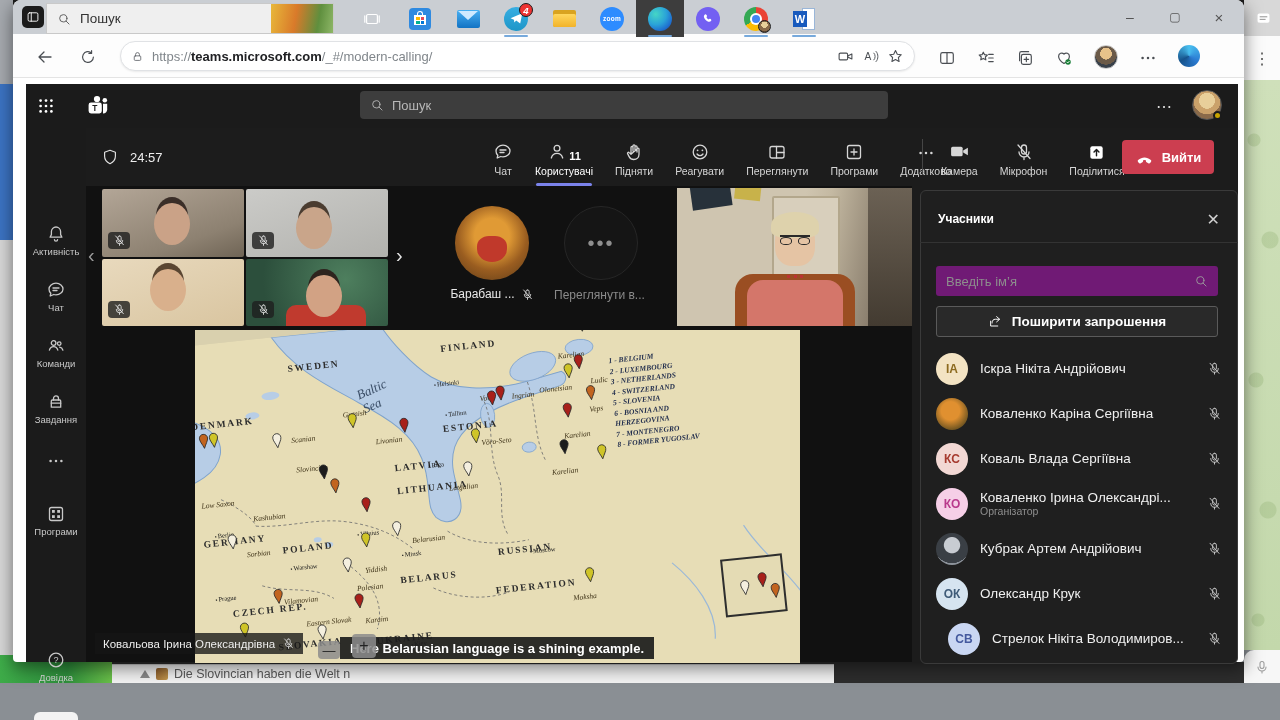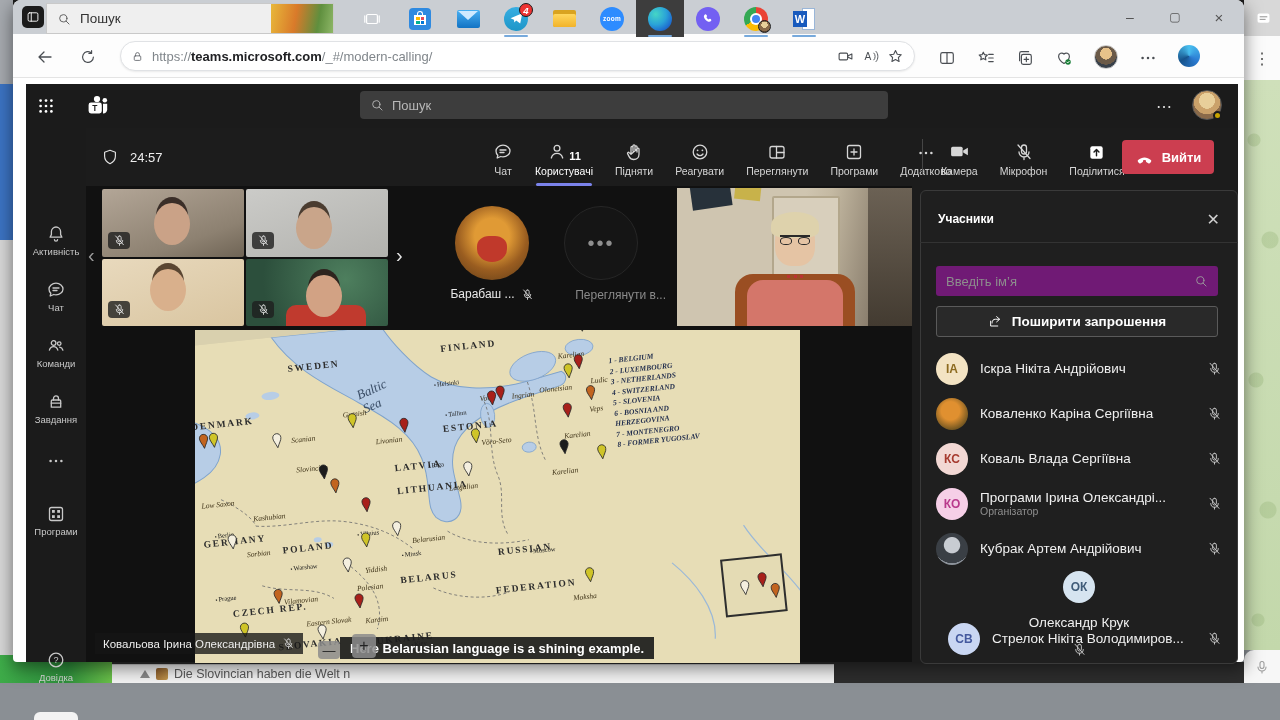--- a/index.html
+++ b/index.html
@@ -93,21 +93,21 @@
 .vtile .head{position:absolute;border-radius:50%}
 .micbadge{position:absolute;left:6px;bottom:8px;width:22px;height:17px;background:rgba(30,30,30,.8);border-radius:4px;display:flex;align-items:center;justify-content:center;color:#eee}
 .t1{background:linear-gradient(160deg,#b3a697,#8d8171 70%,#6f6455)}
 .t2{background:linear-gradient(160deg,#cbcbc8,#b2b2ae)}
 .t3{background:linear-gradient(160deg,#e8d9bd,#d9c5a0)}
 .t4{background:radial-gradient(circle at 70% 30%,#4e7f5e,#2c4f3c 75%)}
 #av-barabash{left:455px;top:206px;width:74px;height:74px;border-radius:50%;background:radial-gradient(circle at 50% 40%,#e09a35 30%,#9a5d20 60%,#5a3a18);overflow:hidden}
 #av-barabash:after{content:"";position:absolute;left:22px;top:30px;width:30px;height:26px;background:#c0392b;border-radius:40% 40% 50% 50%}
 #barabash-row{left:432px;top:287px;width:120px;display:flex;align-items:center;justify-content:center;gap:6px;color:#e8e8e8;font-size:12px}
 #ov-circle{left:564px;top:206px;width:74px;height:74px;border-radius:50%;background:#151515;border:1px solid #262626;display:flex;align-items:center;justify-content:center;color:#8f8f8f;font-size:20px;letter-spacing:2px}
-#ov-label{left:554px;top:288px;width:112px;text-align:right;color:#8a8a8a;font-size:12px;white-space:nowrap}
+#ov-label{left:554px;top:288px;width:112px;text-align:left;color:#8a8a8a;font-size:12px;white-space:nowrap}
 #bigvid{left:677px;top:188px;width:235px;height:138px;background:linear-gradient(100deg,#cfc5b0 0 50%,#c4b9a2 60%,#8d8170 82%,#4f463a);overflow:hidden}
 #bv-door{position:absolute;left:95px;top:8px;width:68px;height:130px;background:#d8cfbc;border:2px solid #b3a78c;border-radius:2px}
 #bv-art1{position:absolute;left:14px;top:-6px;width:40px;height:26px;background:#27313a;transform:rotate(-8deg)}
 #bv-art2{position:absolute;left:58px;top:-8px;width:26px;height:20px;background:#c8b24a;transform:rotate(6deg)}
 #bv-chair{position:absolute;left:58px;top:86px;width:120px;height:60px;background:#9a4e22;border-radius:18px 18px 0 0}
 #bv-body{position:absolute;left:70px;top:92px;width:96px;height:50px;background:#d4766a;border-radius:16px 16px 0 0}
 #bv-head{position:absolute;left:98px;top:32px;width:40px;height:46px;background:#e5c4a4;border-radius:45% 45% 40% 40%}
 #bv-hair{position:absolute;left:94px;top:24px;width:48px;height:26px;background:#ded2ac;border-radius:50% 50% 30% 30%}
 #bv-glass{position:absolute;left:103px;top:47px;width:30px;height:8px;border-top:2px solid #2a2a2a;display:flex;justify-content:space-between}
 #bv-glass i{width:12px;height:8px;border:1.5px solid #2a2a2a;border-radius:45%}
@@ -789,21 +789,21 @@
           <svg width="15" height="15" viewBox="0 0 20 20" fill="none" stroke="currentColor" stroke-width="1.3" stroke-linecap="round" stroke-linejoin="round">
             <rect x="7.5" y="3" width="5" height="9" rx="2.5"></rect>
             <path d="M5 10a5 5 0 0 0 10 0M10 15v2.5"></path>
             <line x1="4" y1="3" x2="16" y2="16.5"></line>
           </svg>
         </span>
       </div>
       <div class="prow" style="top: 137px;">
         <span class="pav" style="background: rgb(246, 207, 231); color: rgb(185, 58, 140);">КО</span>
         <span class="pname">
-          <div class="n">Програми Ірина Олександрі...</div>
+          <div class="n">Коваленко Ірина Олександрі...</div>
           <div class="r">Організатор</div>
         </span>
         <span class="pmic ico">
           <svg width="15" height="15" viewBox="0 0 20 20" fill="none" stroke="currentColor" stroke-width="1.3" stroke-linecap="round" stroke-linejoin="round">
             <rect x="7.5" y="3" width="5" height="9" rx="2.5"></rect>
             <path d="M5 10a5 5 0 0 0 10 0M10 15v2.5"></path>
             <line x1="4" y1="3" x2="16" y2="16.5"></line>
           </svg>
         </span>
       </div>
@@ -813,21 +813,21 @@
           <div class="n">Кубрак Артем Андрійович</div>
         </span>
         <span class="pmic ico">
           <svg width="15" height="15" viewBox="0 0 20 20" fill="none" stroke="currentColor" stroke-width="1.3" stroke-linecap="round" stroke-linejoin="round">
             <rect x="7.5" y="3" width="5" height="9" rx="2.5"></rect>
             <path d="M5 10a5 5 0 0 0 10 0M10 15v2.5"></path>
             <line x1="4" y1="3" x2="16" y2="16.5"></line>
           </svg>
         </span>
       </div>
-      <div class="prow" style="top: 227px; flex-direction: column;">
+      <div class="prow" style="top: 227px;">
         <span class="pav" style="background: rgb(214, 228, 240); color: rgb(63, 91, 120);">ОК</span>
         <span class="pname">
           <div class="n">Олександр Крук</div>
         </span>
         <span class="pmic ico">
           <svg width="15" height="15" viewBox="0 0 20 20" fill="none" stroke="currentColor" stroke-width="1.3" stroke-linecap="round" stroke-linejoin="round">
             <rect x="7.5" y="3" width="5" height="9" rx="2.5"></rect>
             <path d="M5 10a5 5 0 0 0 10 0M10 15v2.5"></path>
             <line x1="4" y1="3" x2="16" y2="16.5"></line>
           </svg>

